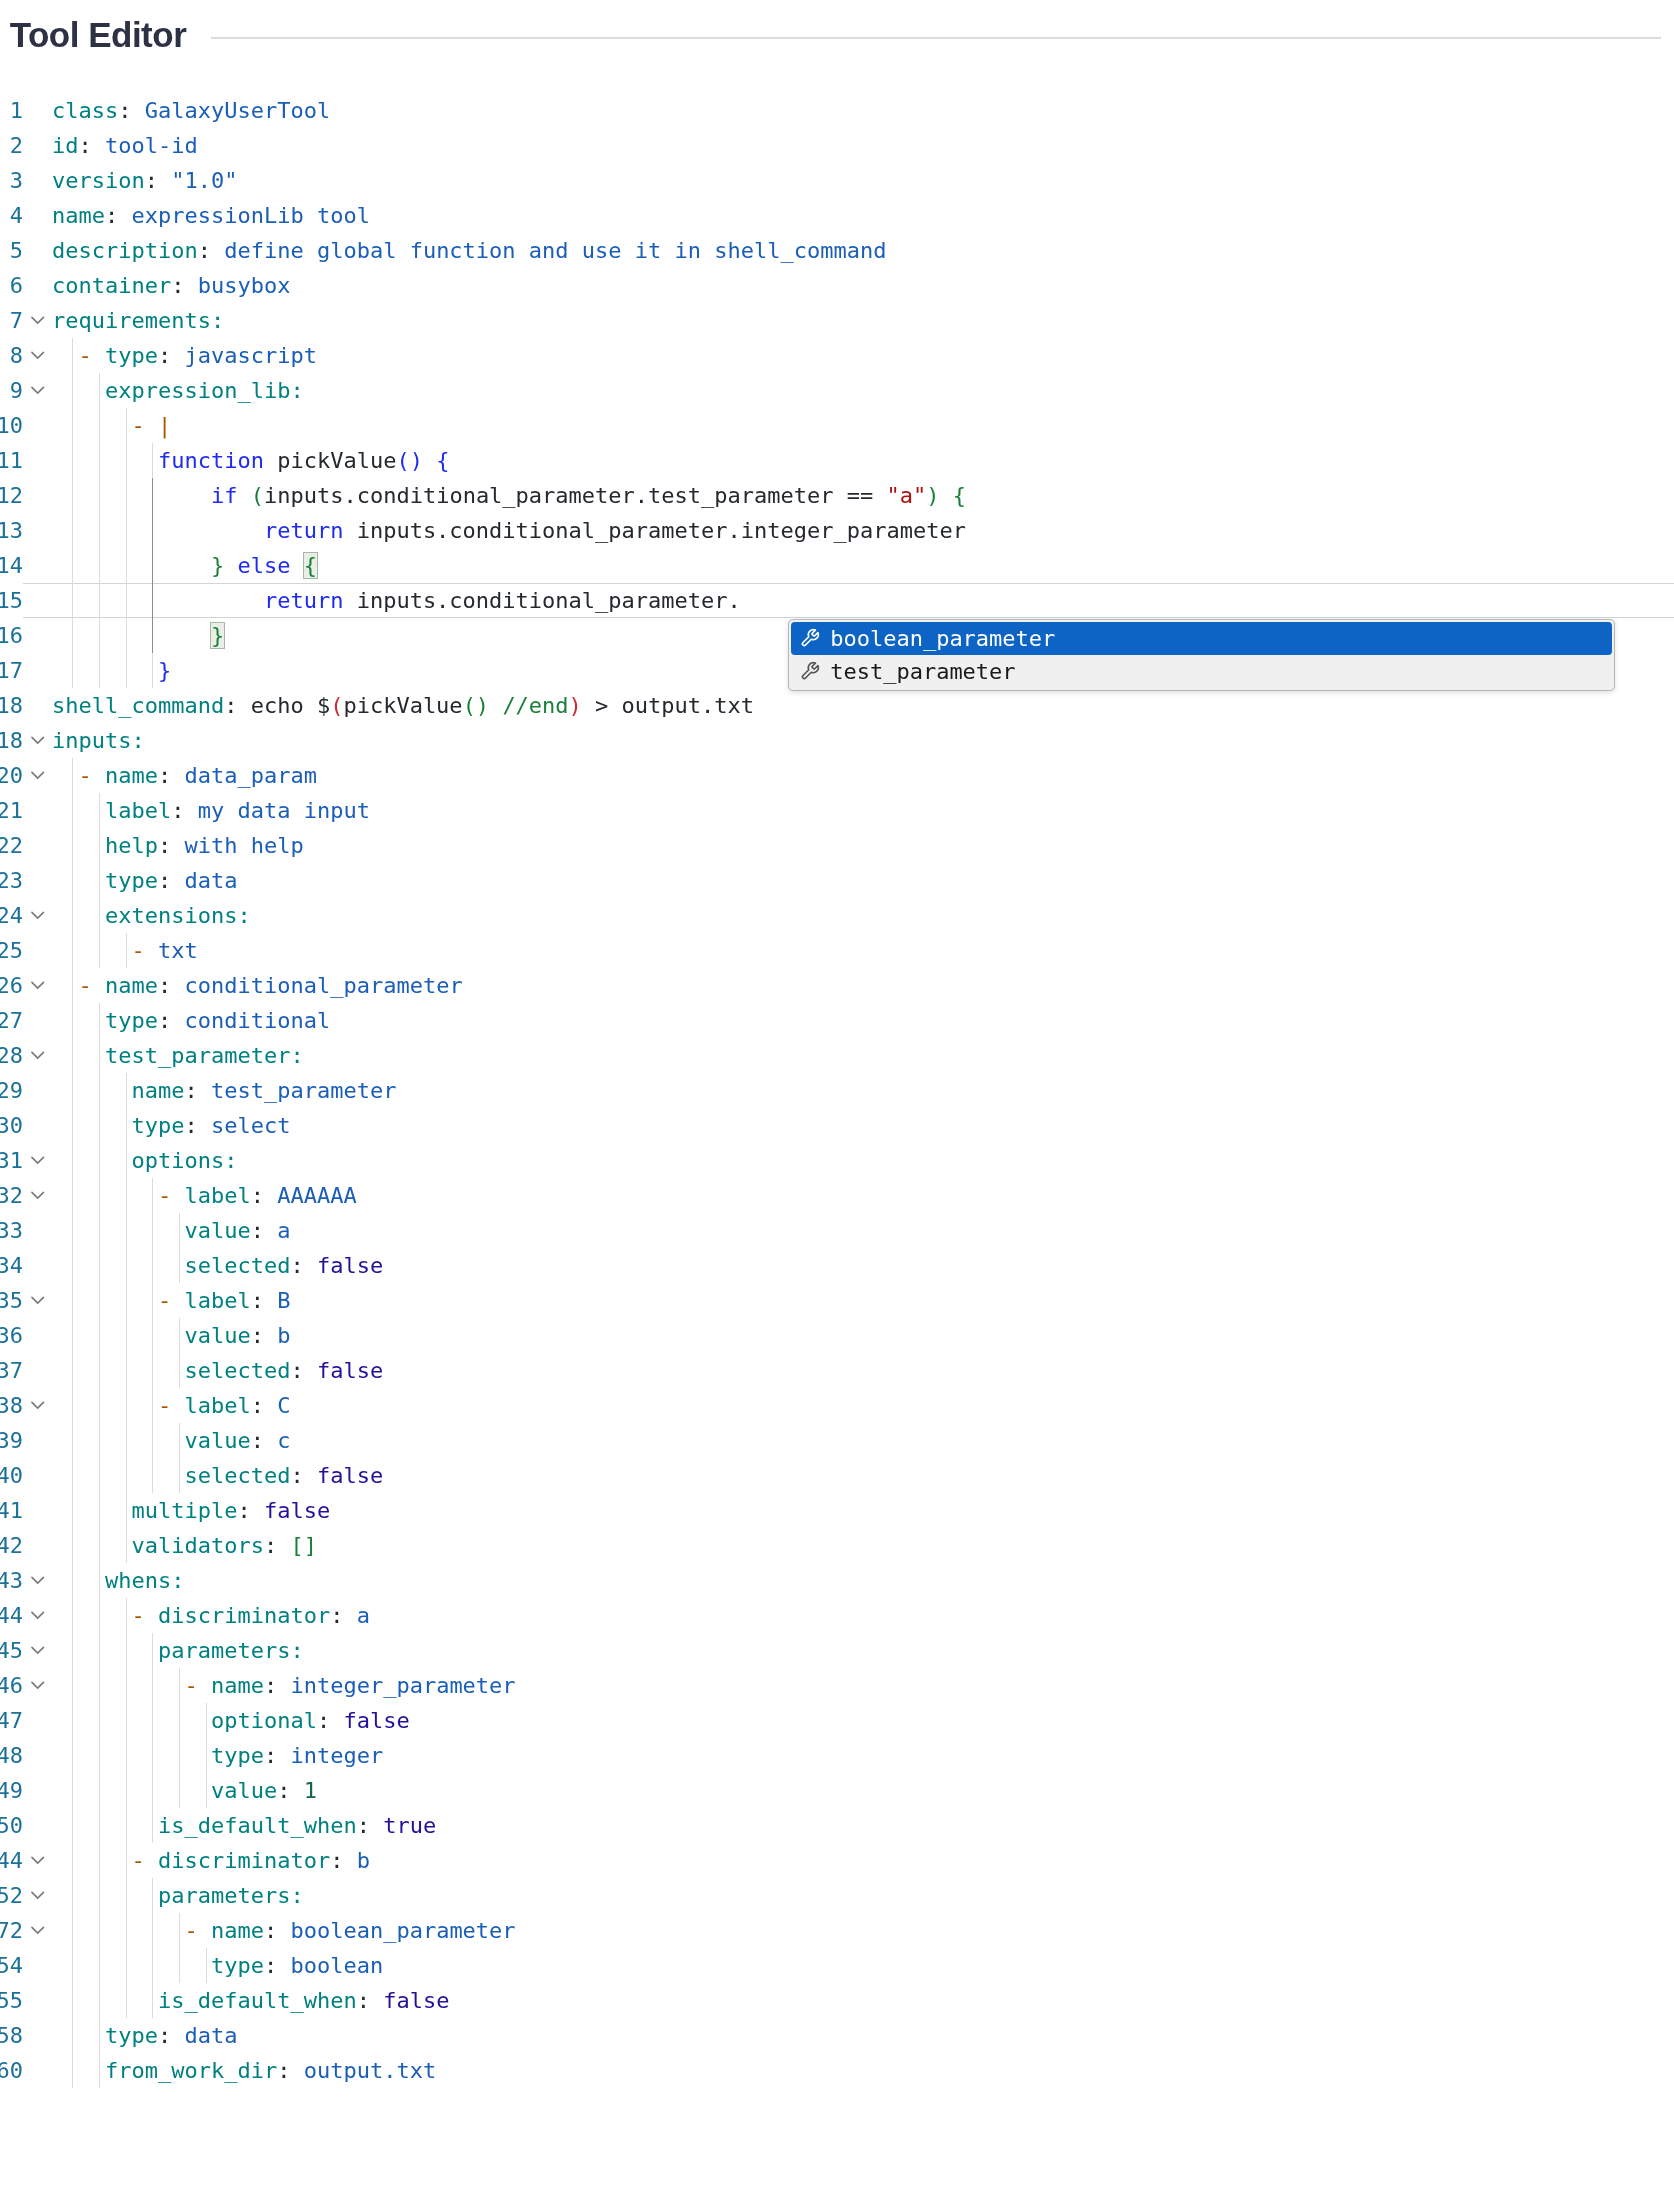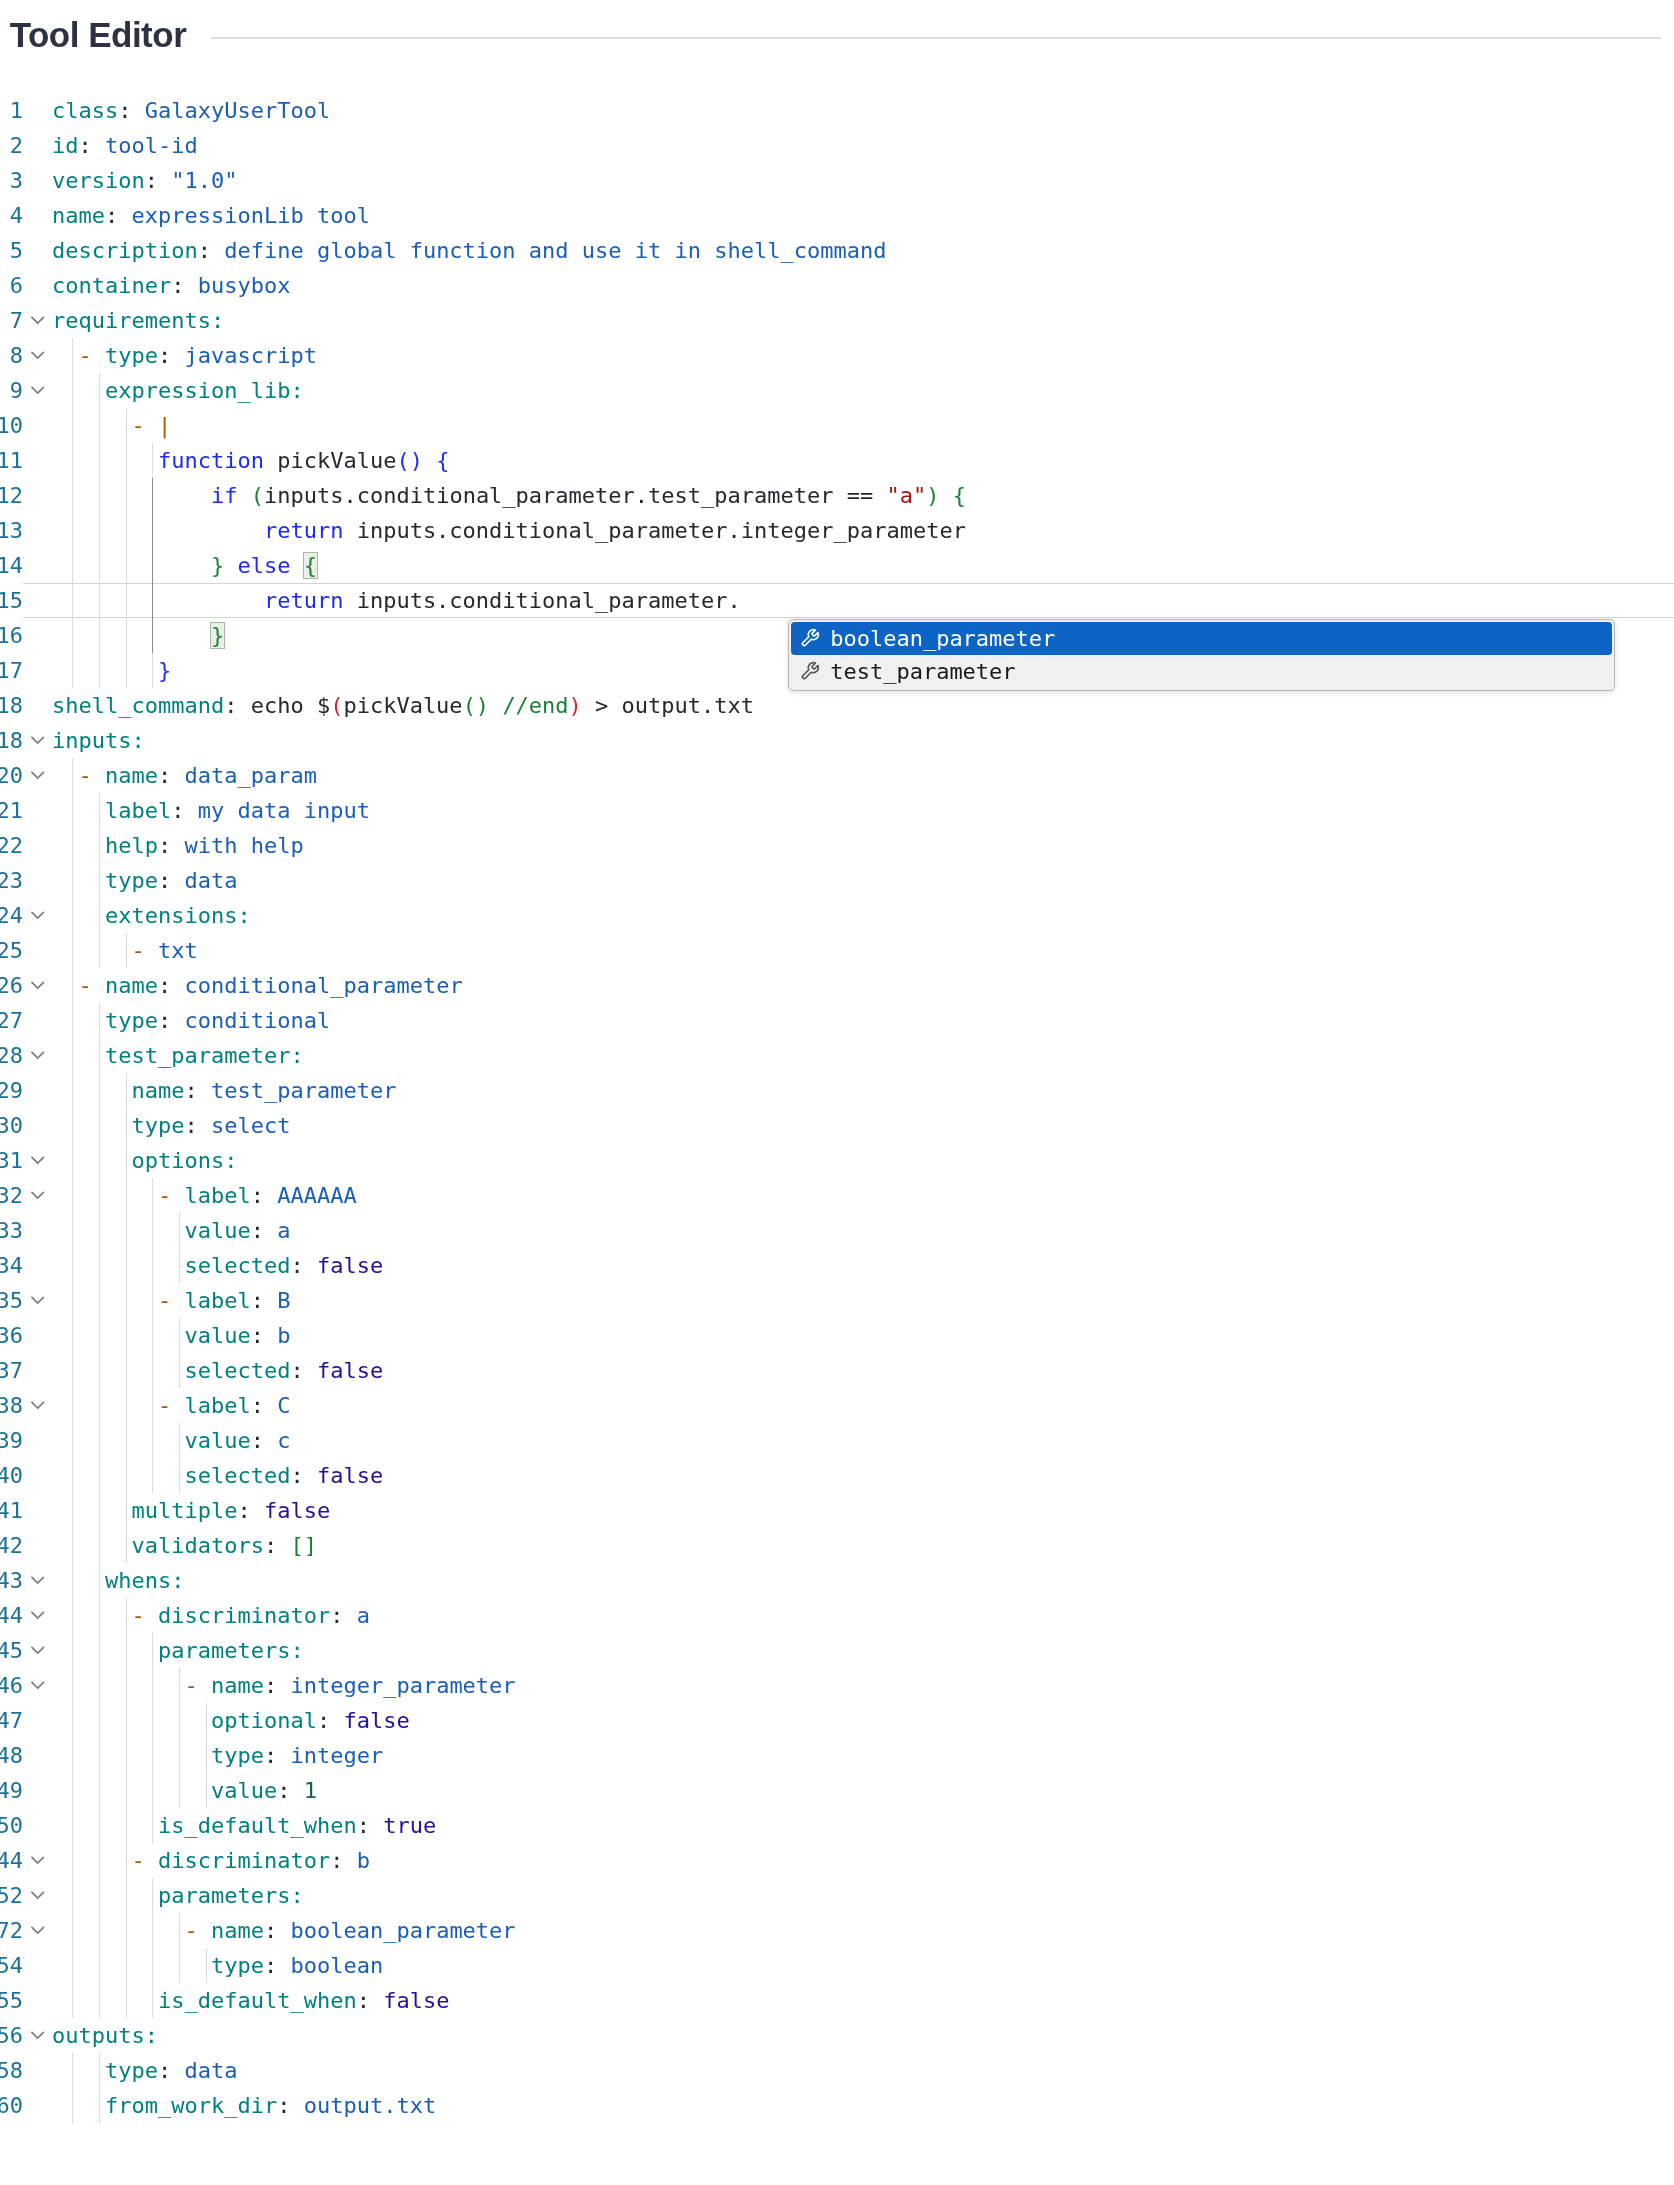--- a/index.html
+++ b/index.html
@@ -142,23 +142,20 @@
             <polyline points="2,2.5 8,8.5 14,2.5"></polyline>
           </svg></div><div class="codecell"><span class="guide" style="left: 20px;"></span><span class="guide" style="left: 47px;"></span><span class="guide" style="left: 74px;"></span><span class="toks"><span class="tk-pl">      </span><span class="tk-d">-</span><span class="tk-pl"> </span><span class="tk-k">discriminator</span><span class="tk-pl">: </span><span class="tk-v">b</span></span></div></div>
       <div class="line"><div class="ln">52</div><div class="fold"><svg width="15.4" height="10.6" viewBox="0 0 16 11" fill="none" stroke="#7a7a7a" stroke-width="1.7" stroke-linecap="round">
             <polyline points="2,2.5 8,8.5 14,2.5"></polyline>
           </svg></div><div class="codecell"><span class="guide" style="left: 20px;"></span><span class="guide" style="left: 47px;"></span><span class="guide" style="left: 74px;"></span><span class="guide" style="left: 100px;"></span><span class="toks"><span class="tk-pl">        </span><span class="tk-k">parameters:</span></span></div></div>
       <div class="line"><div class="ln">72</div><div class="fold"><svg width="15.4" height="10.6" viewBox="0 0 16 11" fill="none" stroke="#7a7a7a" stroke-width="1.7" stroke-linecap="round">
             <polyline points="2,2.5 8,8.5 14,2.5"></polyline>
           </svg></div><div class="codecell"><span class="guide" style="left: 20px;"></span><span class="guide" style="left: 47px;"></span><span class="guide" style="left: 74px;"></span><span class="guide" style="left: 100px;"></span><span class="guide" style="left: 127px;"></span><span class="toks"><span class="tk-pl">          </span><span class="tk-d">-</span><span class="tk-pl"> </span><span class="tk-k">name</span><span class="tk-pl">: </span><span class="tk-v">boolean_parameter</span></span></div></div>
       <div class="line"><div class="ln">54</div><div class="fold"></div><div class="codecell"><span class="guide" style="left: 20px;"></span><span class="guide" style="left: 47px;"></span><span class="guide" style="left: 74px;"></span><span class="guide" style="left: 100px;"></span><span class="guide" style="left: 127px;"></span><span class="guide" style="left: 154px;"></span><span class="toks"><span class="tk-pl">            </span><span class="tk-k">type</span><span class="tk-pl">: </span><span class="tk-v">boolean</span></span></div></div>
       <div class="line"><div class="ln">55</div><div class="fold"></div><div class="codecell"><span class="guide" style="left: 20px;"></span><span class="guide" style="left: 47px;"></span><span class="guide" style="left: 74px;"></span><span class="guide" style="left: 100px;"></span><span class="toks"><span class="tk-pl">        </span><span class="tk-k">is_default_when</span><span class="tk-pl">: </span><span class="tk-a">false</span></span></div></div>
-      <div class="line"><div class="ln">56</div><div class="fold"><svg width="15.4" height="10.6" viewBox="0 0 16 11" fill="none" stroke="#7a7a7a" stroke-width="1.7" stroke-linecap="round">
-            <polyline points="2,2.5 8,8.5 14,2.5"></polyline>
-          </svg></div><div class="codecell"><span class="toks"><span class="tk-k">outputs:</span></span></div></div>
       <div class="line"><div class="ln">58</div><div class="fold"></div><div class="codecell"><span class="guide" style="left: 20px;"></span><span class="guide" style="left: 47px;"></span><span class="toks"><span class="tk-pl">    </span><span class="tk-k">type</span><span class="tk-pl">: </span><span class="tk-v">data</span></span></div></div>
       <div class="line"><div class="ln">60</div><div class="fold"></div><div class="codecell"><span class="guide" style="left: 20px;"></span><span class="guide" style="left: 47px;"></span><span class="toks"><span class="tk-pl">    </span><span class="tk-k">from_work_dir</span><span class="tk-pl">: </span><span class="tk-v">output.txt</span></span></div></div>
     </div>
 
   <div class="popup">
       <div class="item sel">
         <span class="wricon">
           <svg width="20" height="20" viewBox="0 0 24 24" fill="none" stroke="currentColor" stroke-width="2" stroke-linecap="round" stroke-linejoin="round">
             <path d="M14.7 6.3a1 1 0 0 0 0 1.4l1.6 1.6a1 1 0 0 0 1.4 0l3.77-3.77a6 6 0 0 1-7.94 7.94l-6.91 6.91a2.12 2.12 0 0 1-3-3l6.91-6.91a6 6 0 0 1 7.94-7.94l-3.76 3.76z"></path>
           </svg>

